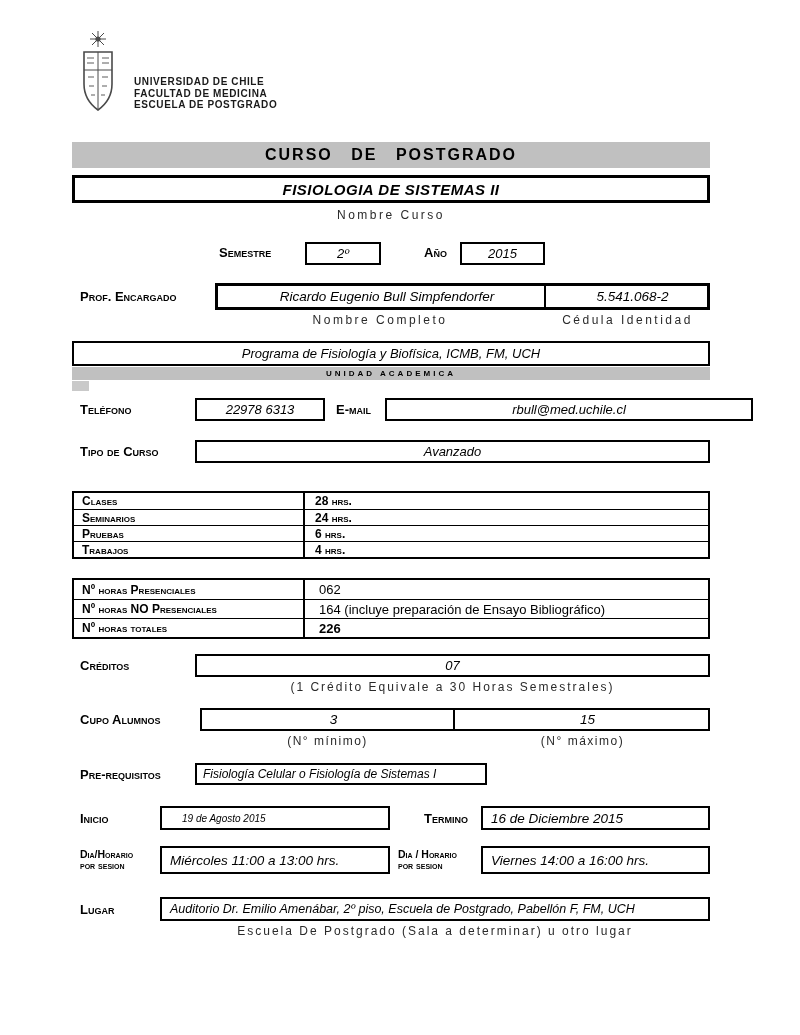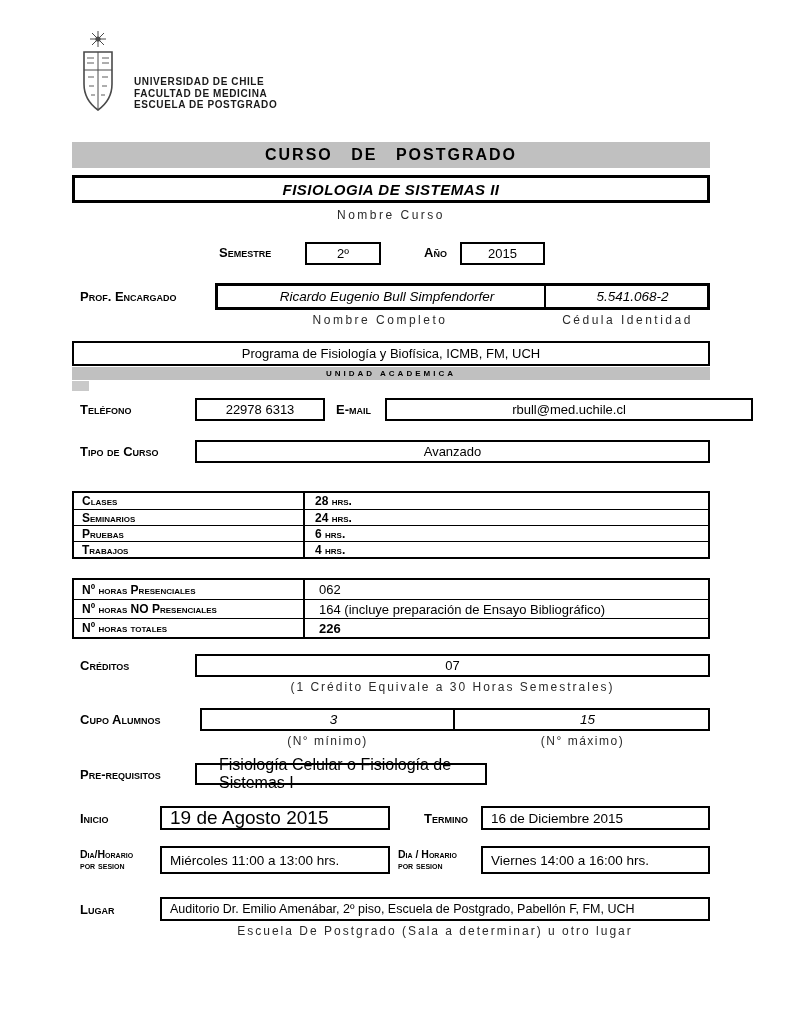--- a/index.html
+++ b/index.html
@@ -17,21 +17,21 @@
   .inst-line { font-size:10px; letter-spacing:0.6px; line-height:11.5px; color:#1a1a1a; font-weight:600; }
   .titlebar {
     background:#c0c0c0; text-align:center; font-weight:700; font-size:16px;
     letter-spacing:2px; word-spacing:12px; line-height:26px;
   }
   .sc-label { font-weight:700; font-variant:small-caps; font-size:13px; white-space:nowrap; }
   .sc-label.sm { font-size:10.5px; line-height:11px; }
   .box {
     position:absolute; border:2px solid #000; background:#fff;
     display:flex; align-items:center; justify-content:center;
-    font-size:13px;
+    font-style:italic; font-size:13px;
   }
   .box.thick { border-width:3px; }
   .box.left { justify-content:flex-start; }
   .caption { position:absolute; font-size:12px; letter-spacing:2.5px; text-align:center; color:#2a2a2a; white-space:nowrap; overflow:hidden; }
   .caption.tight { letter-spacing:1px; }
   .graybar { background:#c0c0c0; text-align:center; font-weight:700; font-size:8px; letter-spacing:3px; line-height:13px; }
   .smudge { background:#c9c9c9; }
   .tbl { position:absolute; border:2px solid #000; background:#fff; }
   .trow { display:flex; border-top:1px solid #000; align-items:stretch; }
   .trow:first-child { border-top:none; }
@@ -148,24 +148,24 @@
   <div class="abs" style="left:200px;top:708px;width:510px;height:23px;border:2px solid #000;background:#fff">
     <div class="cellsplit">
       <div class="cell" style="flex:0 0 253px;border-right:2px solid #000">3</div>
       <div class="cell" style="flex:1">15</div>
     </div>
   </div>
   <div class="caption" style="left:200px;top:734px;width:255px;letter-spacing:1.5px">(N° mínimo)</div>
   <div class="caption" style="left:455px;top:734px;width:255px;letter-spacing:1.5px">(N° máximo)</div>
 
   <div class="abs sc-label" style="left:80px;top:767px">Pre-requisitos</div>
-  <div class="box left" style="left:195px;top:763px;width:292px;height:22px;font-size:16px;padding-left:22px">Fisiología Celular o Fisiología de Sistemas I</div>
+  <div class="box left" style="left:195px;top:763px;width:292px;height:22px;font-size:12px;padding-left:6px">Fisiología Celular o Fisiología de Sistemas I</div>
 
   <div class="abs sc-label" style="left:80px;top:811px">Inicio</div>
-  <div class="box left" style="left:160px;top:806px;width:230px;height:24px;font-size:19px;padding-left:8px">19 de Agosto 2015</div>
+  <div class="box left" style="left:160px;top:806px;width:230px;height:24px;font-size:10px;padding-left:20px">19 de Agosto 2015</div>
   <div class="abs sc-label" style="left:424px;top:811px">Termino</div>
   <div class="box left" style="left:481px;top:806px;width:229px;height:24px;font-size:13.5px;padding-left:8px">16 de Diciembre 2015</div>
 
   <div class="abs" style="left:80px;top:849px">
     <div class="sc-label sm">Dia/Horario</div>
     <div class="sc-label sm">por sesion</div>
   </div>
   <div class="box left" style="left:160px;top:846px;width:230px;height:28px;font-size:13.5px;padding-left:8px">Miércoles 11:00 a 13:00 hrs.</div>
   <div class="abs" style="left:398px;top:849px">
     <div class="sc-label sm">Dia / Horario</div>

